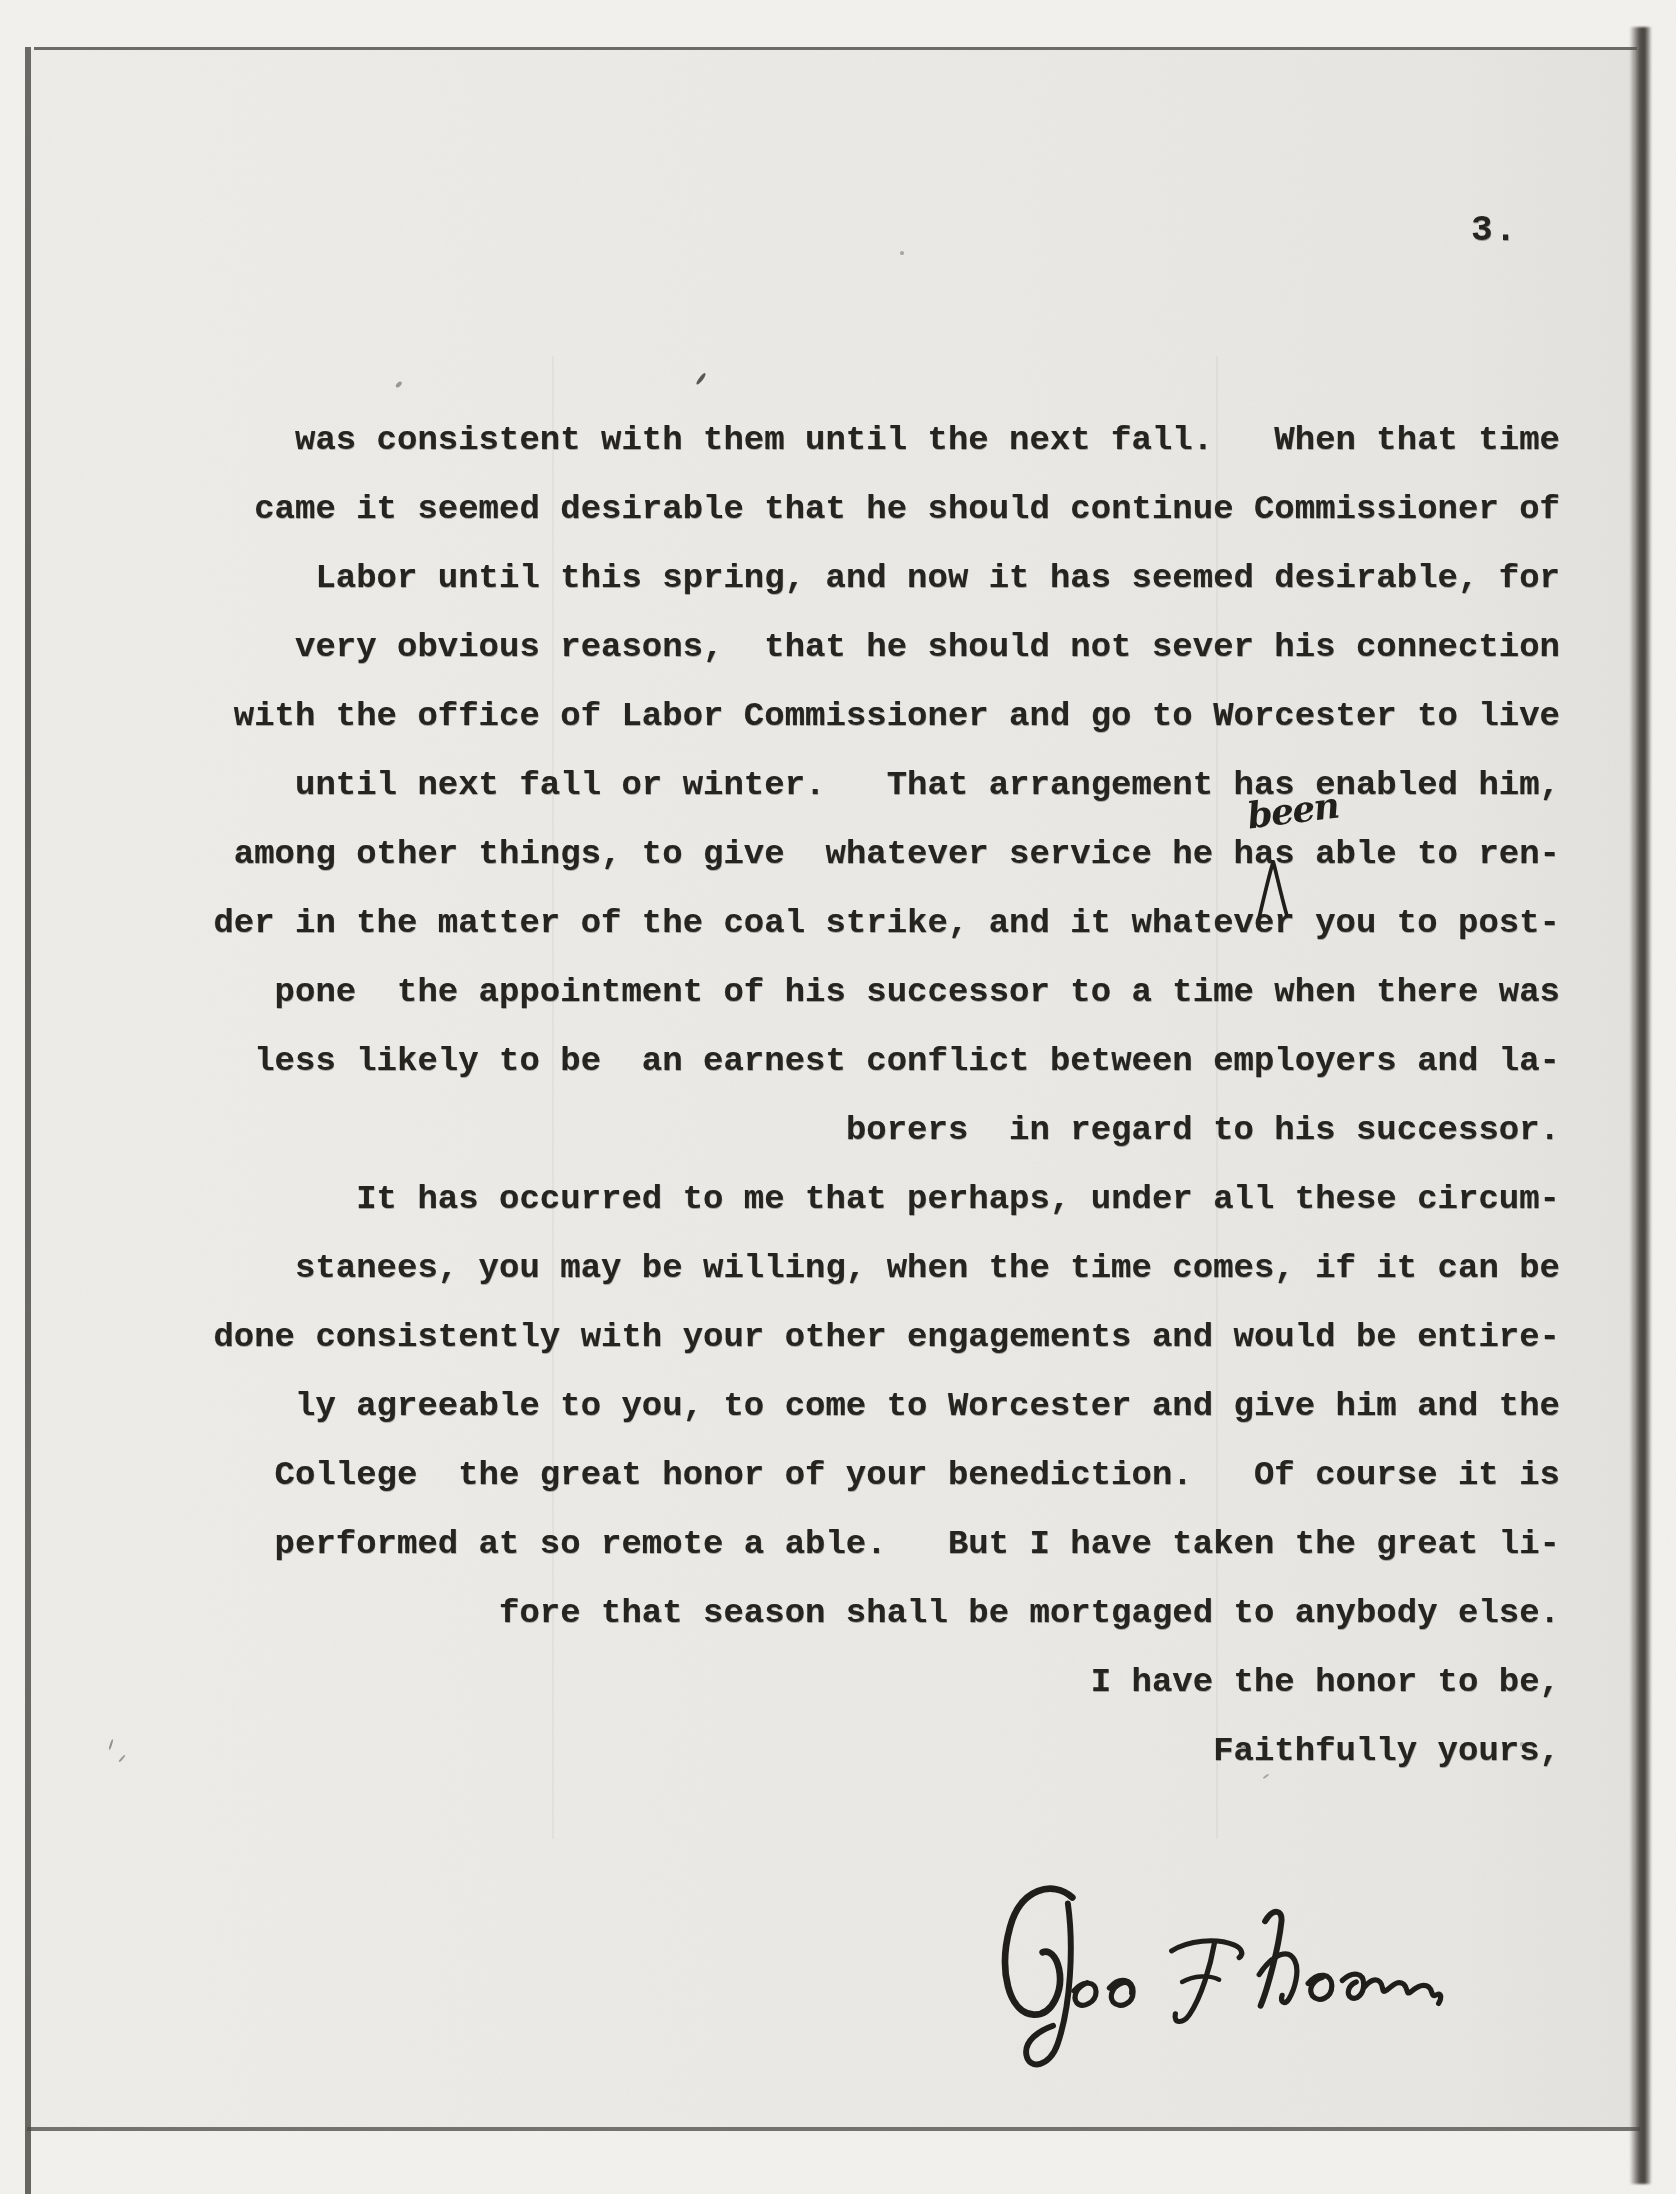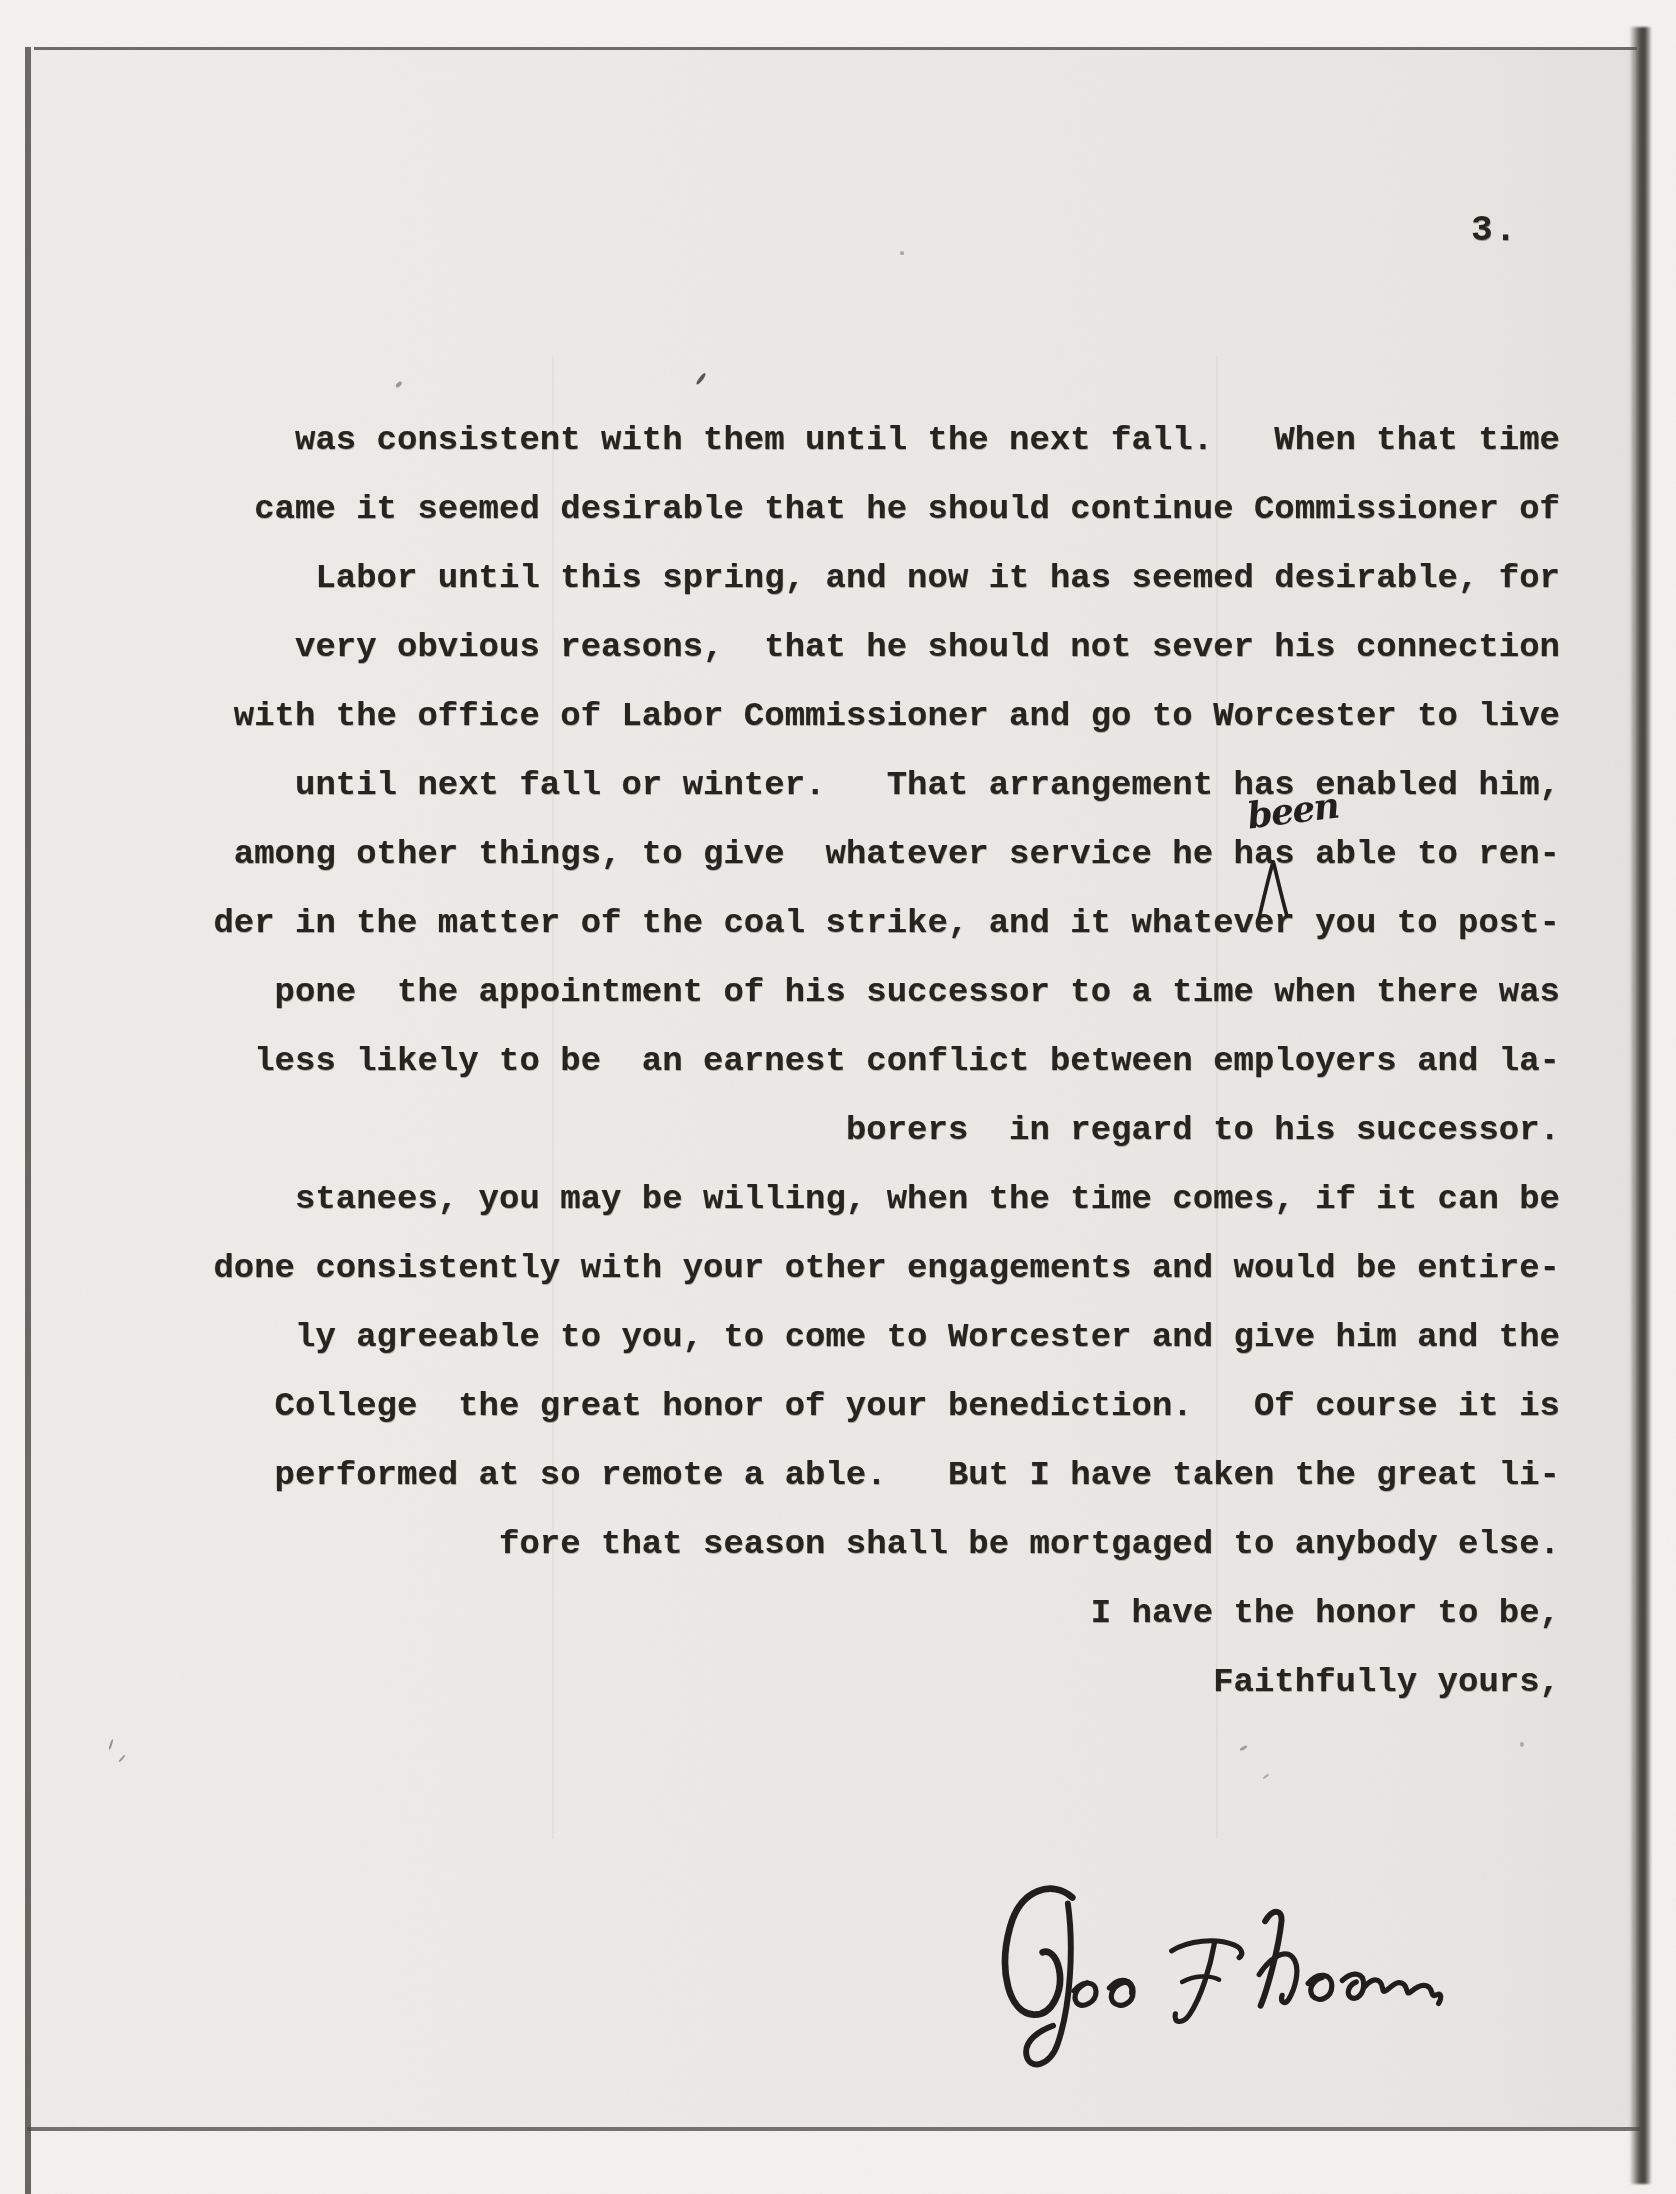--- a/index.html
+++ b/index.html
@@ -96,20 +96,21 @@
       <div class="tline">came it seemed desirable that he should continue Commissioner of</div>
       <div class="tline">Labor until this spring, and now it has seemed desirable, for</div>
       <div class="tline">very obvious reasons,  that he should not sever his connection</div>
       <div class="tline">with the office of Labor Commissioner and go to Worcester to live</div>
       <div class="tline">until next fall or winter.   That arrangement has enabled him,</div>
       <div class="tline">among other things, to give  whatever service he has able to ren-</div>
       <div class="tline">der in the matter of the coal strike, and it whatever you to post-</div>
       <div class="tline">pone  the appointment of his successor to a time when there was</div>
       <div class="tline">less likely to be  an earnest conflict between employers and la-</div>
       <div class="tline">borers  in regard to his successor.</div>
+      <div class="tline" style="padding-left: 103px;">It has occurred to me that perhaps, under all these circum-</div>
       <div class="tline">stanees, you may be willing, when the time comes, if it can be</div>
       <div class="tline">done consistently with your other engagements and would be entire-</div>
       <div class="tline">ly agreeable to you, to come to Worcester and give him and the</div>
       <div class="tline">College  the great honor of your benediction.   Of course it is</div>
       <div class="tline">performed at so remote a able.   But I have taken the great li-</div>
       <div class="tline">fore that season shall be mortgaged to anybody else.</div>
       <div class="tline" style="padding-left: 226px;">I have the honor to be,</div>
       <div class="tline" style="padding-left: 514px;">Faithfully yours,</div>
     </div>
 

